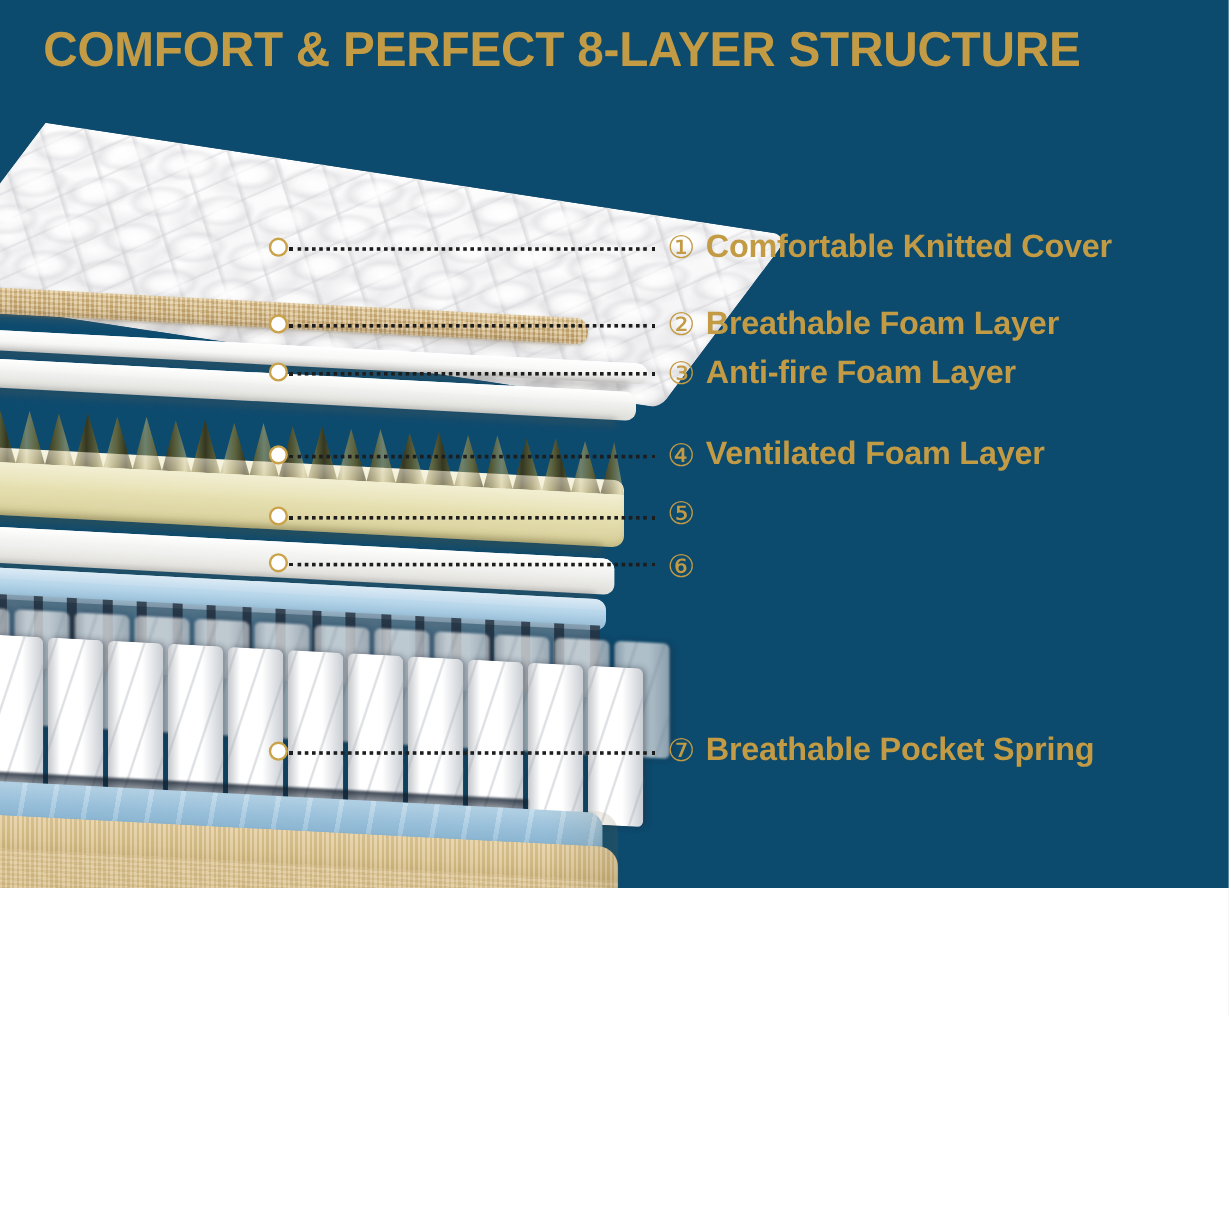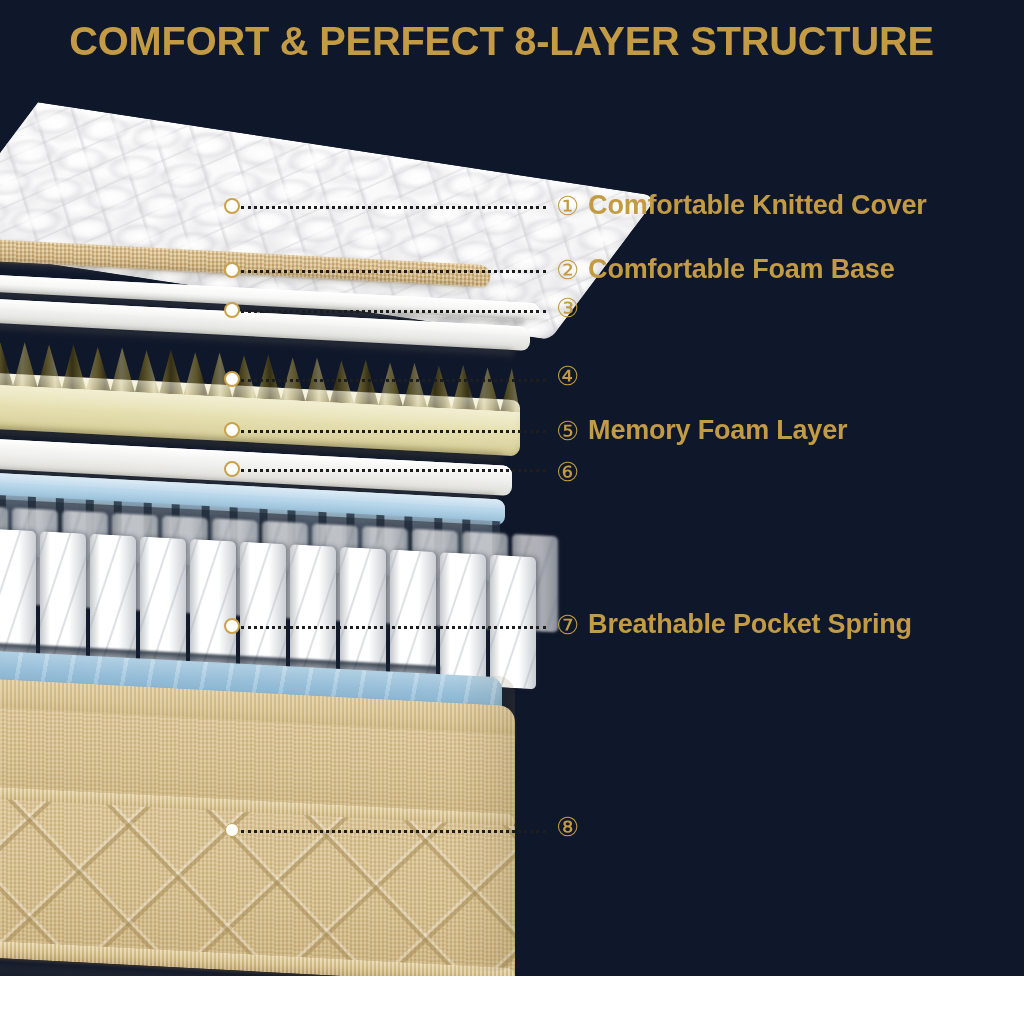--- a/index.html
+++ b/index.html
@@ -7,24 +7,23 @@
     background: #ffffff;
   }
   body {
     width: 1024px; height: 1024px;
     font-family: "Liberation Sans", sans-serif;
     overflow: hidden;
     position: relative;
   }
   #stage {
     position: relative;
-    width: 1024px; height: 976px;
-    background: #0f172a;
+    width: 1024px; height: 740px;
+    background: #0c4a6e;
     overflow: hidden;
-    text-align: center;
   }
 
   
   #title {
     position: absolute;
     left: 36px; top: 16px;
     width: 960px;
     font-size: 41px;
     line-height: 50px;
     font-weight: bold;
@@ -451,40 +450,41 @@
   <div class="leader" style="left:241px; top:206px; width:305px;"></div>
   <div class="lbl" style="left:556px; top:190px;">
     <span class="num">①</span>
     <span>Comfortable Knitted Cover</span>
   </div>
 
   <div class="dot" style="left:224px; top:262px;"></div>
   <div class="leader" style="left:241px; top:270px; width:305px;"></div>
   <div class="lbl" style="left:556px; top:254px;">
     <span class="num">②</span>
-    <span>Comfortable Foam Base</span>
+    <span>Breathable Foam Layer</span>
   </div>
 
   <div class="dot" style="left:224px; top:302px;"></div>
   <div class="leader" style="left:241px; top:310px; width:305px;"></div>
   <div class="lbl" style="left:556px; top:295px;">
     <span class="num">③</span>
+    <span>Anti-fire Foam Layer</span>
   </div>
 
   <div class="dot" style="left:224px; top:371px;"></div>
   <div class="leader" style="left:241px; top:379px; width:305px;"></div>
   <div class="lbl" style="left:556px; top:363px;">
     <span class="num">④</span>
+    <span>Ventilated Foam Layer</span>
   </div>
 
   <div class="dot" style="left:224px; top:422px;"></div>
   <div class="leader" style="left:241px; top:430px; width:305px;"></div>
   <div class="lbl" style="left:556px; top:415px;">
     <span class="num">⑤</span>
-    <span>Memory Foam Layer</span>
   </div>
 
   <div class="dot" style="left:224px; top:461px;"></div>
   <div class="leader" style="left:241px; top:469px; width:305px;"></div>
   <div class="lbl" style="left:556px; top:459px;">
     <span class="num">⑥</span>
   </div>
 
   <div class="dot" style="left:224px; top:618px;"></div>
   <div class="leader" style="left:241px; top:626px; width:305px;"></div>

